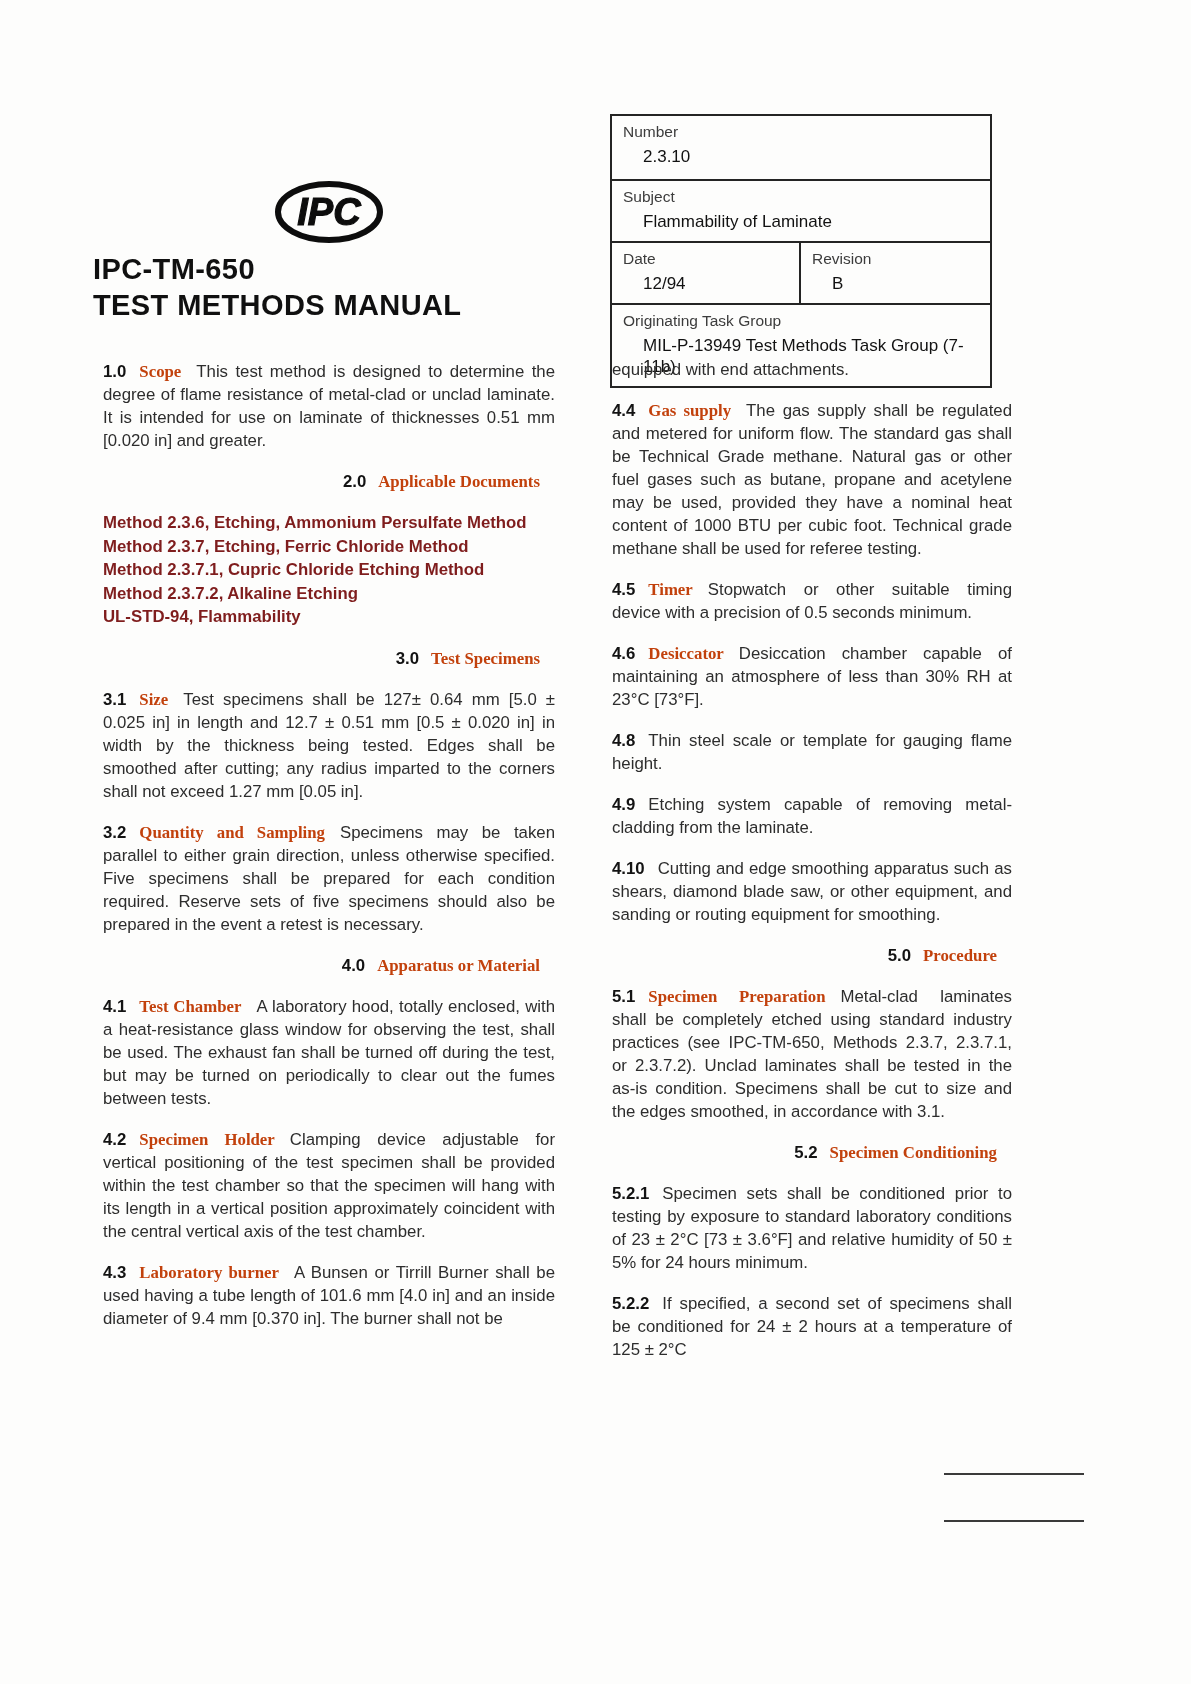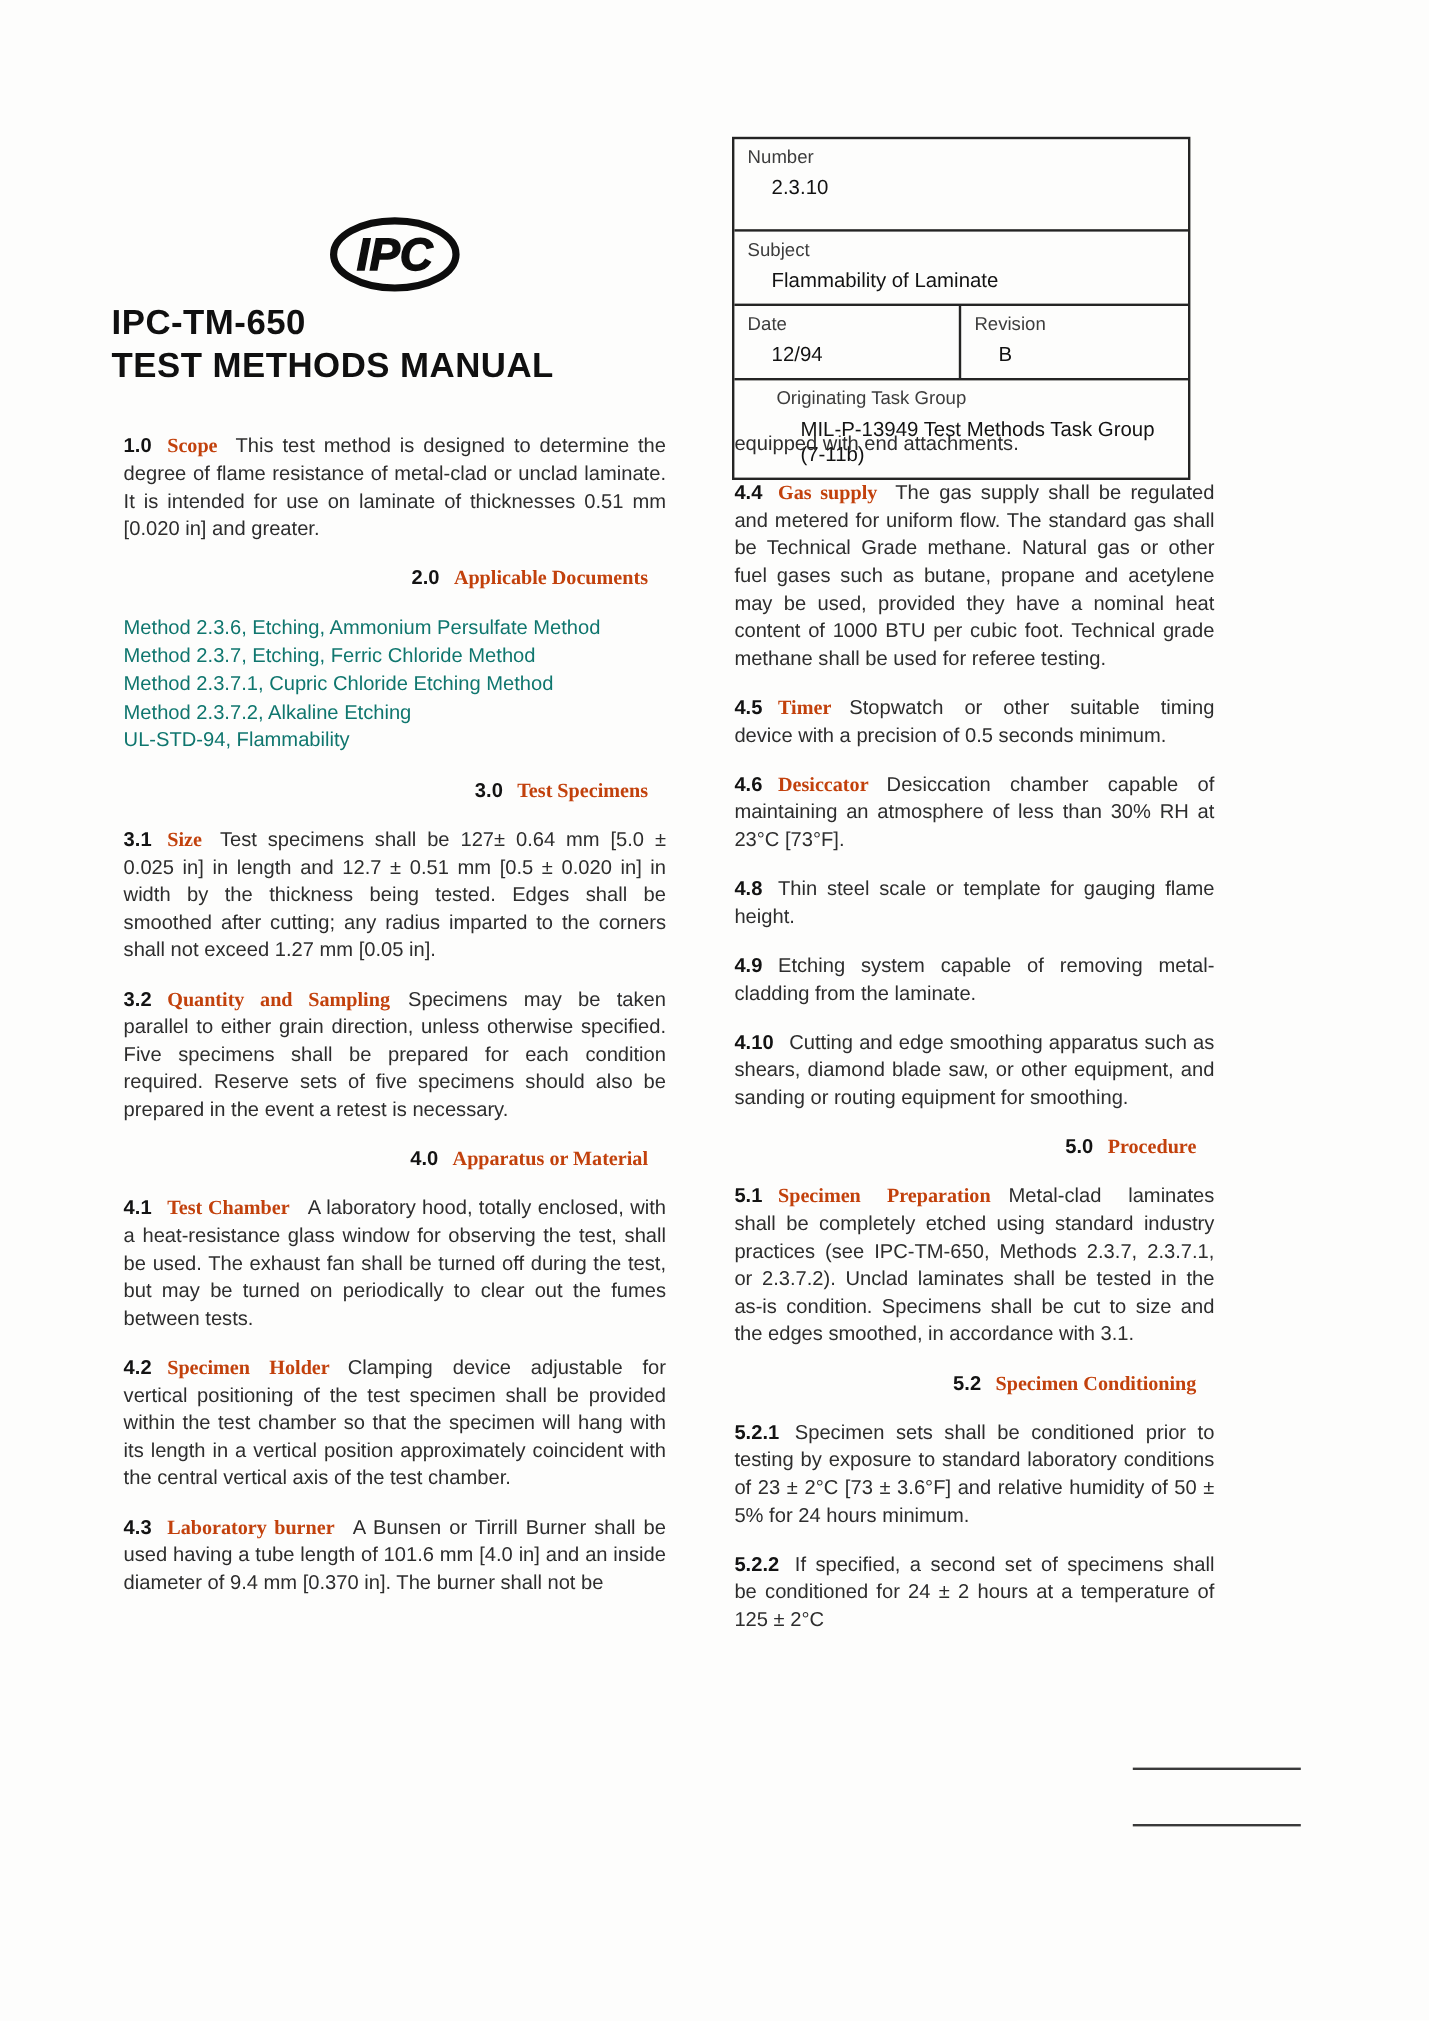--- a/index.html
+++ b/index.html
@@ -36,26 +36,26 @@
 
   
   .header-table {
     position: absolute;
     left: 610px; top: 114px;
     width: 378px;
     border: 2px solid #242424;
     background: #fdfdfc;
   }
   .ht-row { border-bottom: 2px solid #242424; display: flex; }
-  .ht-row:last-child { border-bottom: none; margin-left: 24px; }
+  .ht-row:last-child { border-bottom: none; }
   .ht-cell { flex: 1 1 auto; padding: 6px 10px 9px 11px; }
   .ht-cell.split-left { flex: 0 0 166px; border-right: 2px solid #242424; }
   .ht-label { font-size: 15.5px; color: #3c3c3c; line-height: 20px; }
   .ht-value { font-size: 17px; font-weight: normal; color: #121212; padding-left: 20px; margin-top: 4px; line-height: 21px; }
-  .ht-row.r1 .ht-cell { padding-bottom: 24px; }
+  .ht-row.r1 .ht-cell { padding-bottom: 12px; }
 
   
   .col { position: absolute; top: 360px; }
   .col-left  { left: 103px; width: 452px; }
   .col-right { left: 612px; top: 358px; width: 400px; }
 
   .sec-para, .sec-heading {
     margin: 0 0 18px 0;
     font-size: 16.8px;
     line-height: 23px;
@@ -65,21 +65,22 @@
   .sec-heading { font-weight: bold; color: #131313; text-align: right; }
   .sec-num   { font-weight: bold; color: #131313; margin-right: 13px; }
   .sec-title { font-weight: bold; color: #c2410c; margin-right: 15px; font-family: Liberation Serif, serif; }
   .sec-heading .sec-num { margin-right: 12px; }
 
   .doc-list { margin: 14px 0 18px 0; }
   .doc-list-line {
     font-size: 16.8px;
     line-height: 23.5px;
     text-align: left;
-    color: #0f766e;
+    color: #7f1d1d;
+    font-weight: bold;
   }
 
   
   .rule-line {
     position: absolute;
     left: 944px;
     width: 140px;
     height: 0;
     border-top: 2px solid #3a3a3a;
   }

